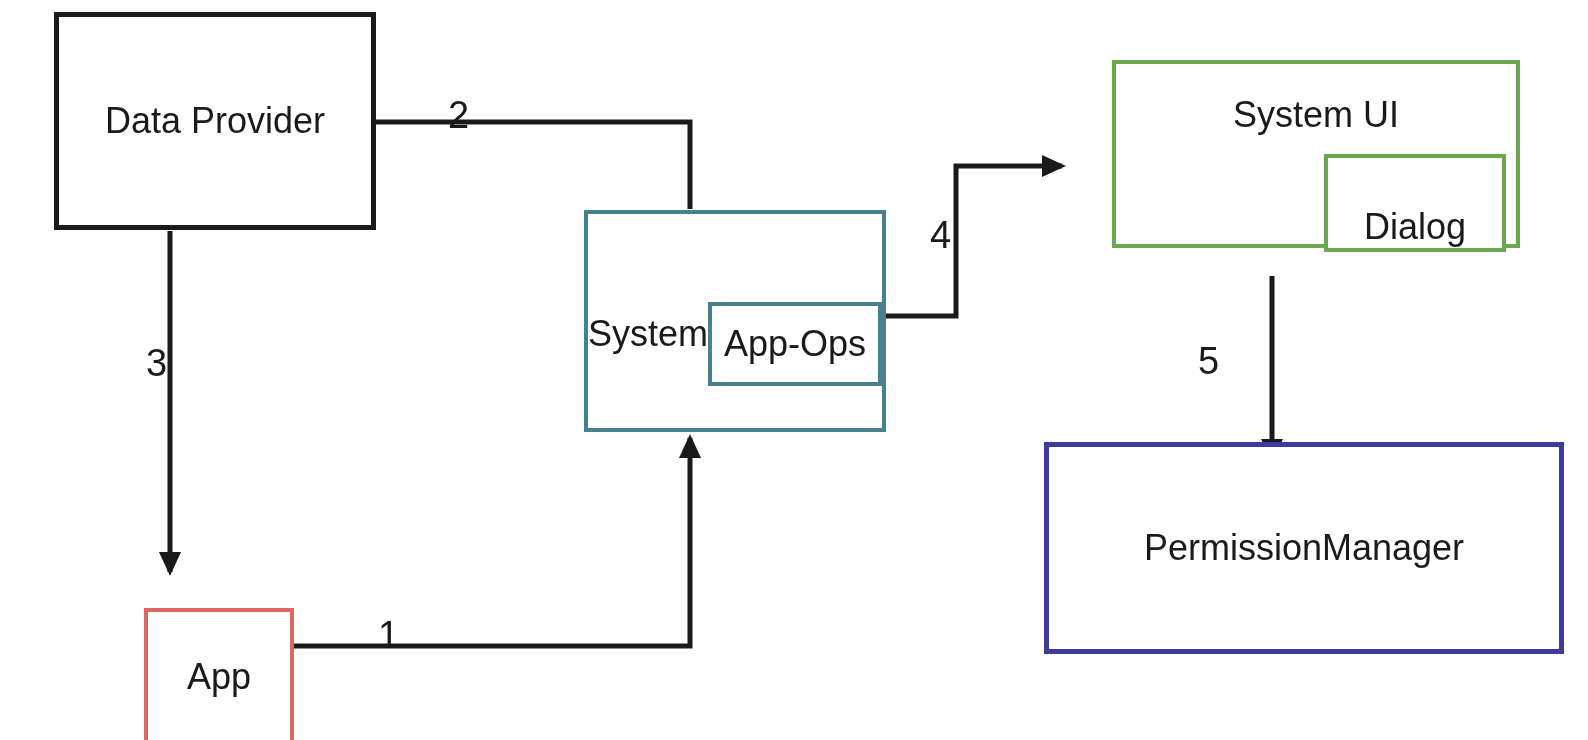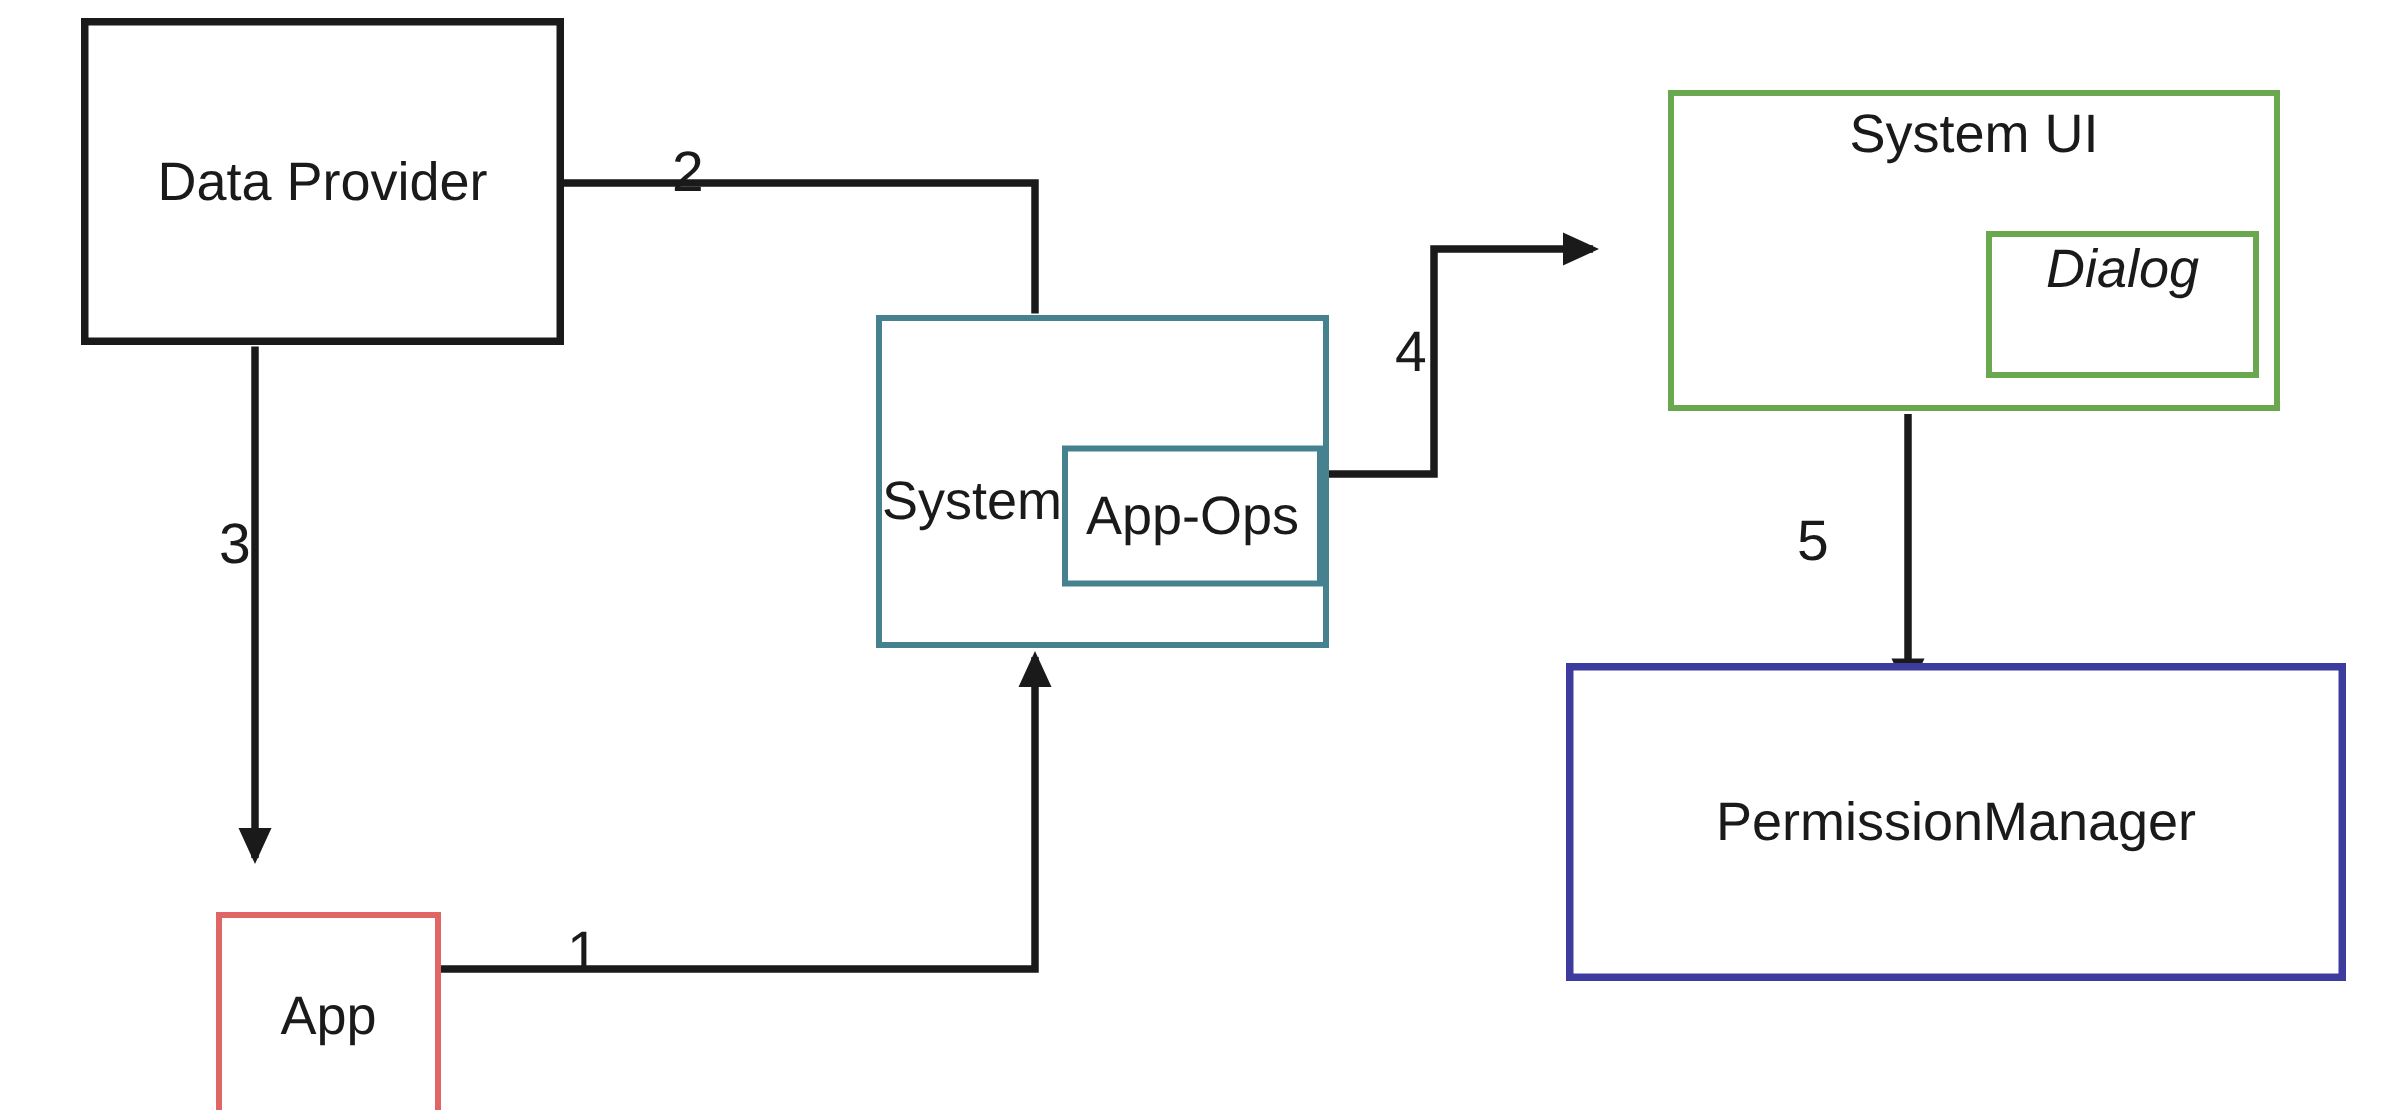--- a/index.html
+++ b/index.html
@@ -35,42 +35,41 @@
   }
   .node-system {
     left: 540px; top: 210px; width: 302px; height: 222px;
     border: 4px solid #45818e;
     flex-direction: row;
     justify-content: flex-start;
     padding-top: 26px;
   }
   .node-system .inner-box {
     margin-top: 20px;
-    width: 242px; height: 94px;
+    width: 242px; height: 84px;
     border: 4px solid #45818e;
     display: flex; align-items: center; justify-content: center;
     font-size: 36px;
     background: #ffffff;
   }
   .node-system-ui {
-    left: 1068px; top: 60px; width: 408px; height: 214px;
+    left: 1068px; top: 60px; width: 408px; height: 188px;
     border: 4px solid #6aa84f;
     justify-content: center;
     align-items: flex-start;
-    padding-top: 4px;
+    padding-top: 30px;
   }
   .node-system-ui .inner-box {
     position: absolute;
     left: 208px; top: 90px;
     width: 182px; height: 98px;
     border: 4px solid #6aa84f;
-    display: flex; align-items: flex-start; justify-content: center;
+    display: flex; align-items: flex-end; justify-content: center;
     font-size: 36px;
     background: #ffffff;
-    font-style: italic;
   }
   .node-app {
     left: 100px; top: 608px; width: 150px; height: 138px;
     border: 4px solid #e06666;
   }
   .node-permission-manager {
     left: 1000px; top: 442px; width: 520px; height: 212px;
     border: 5px solid #3d3c9e;
   }
   .edge-label {

